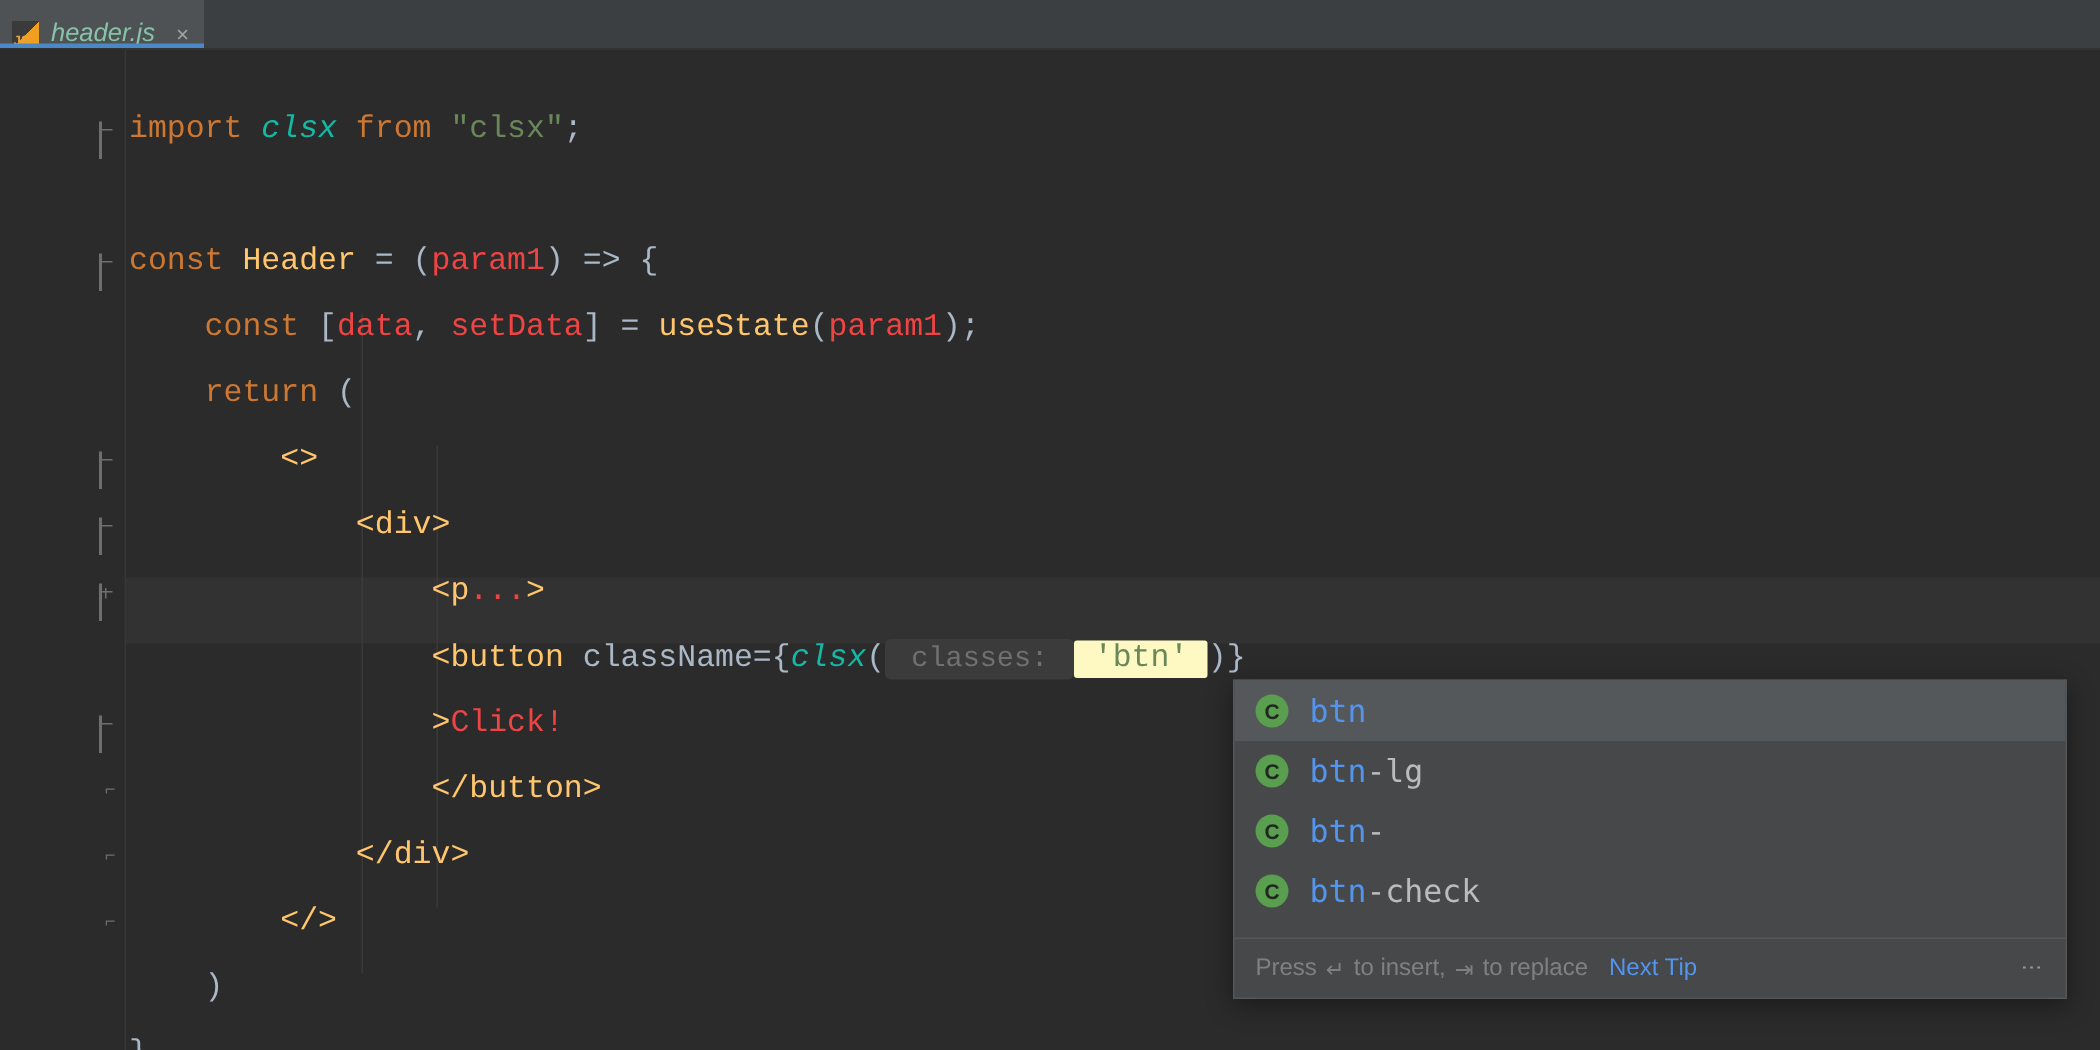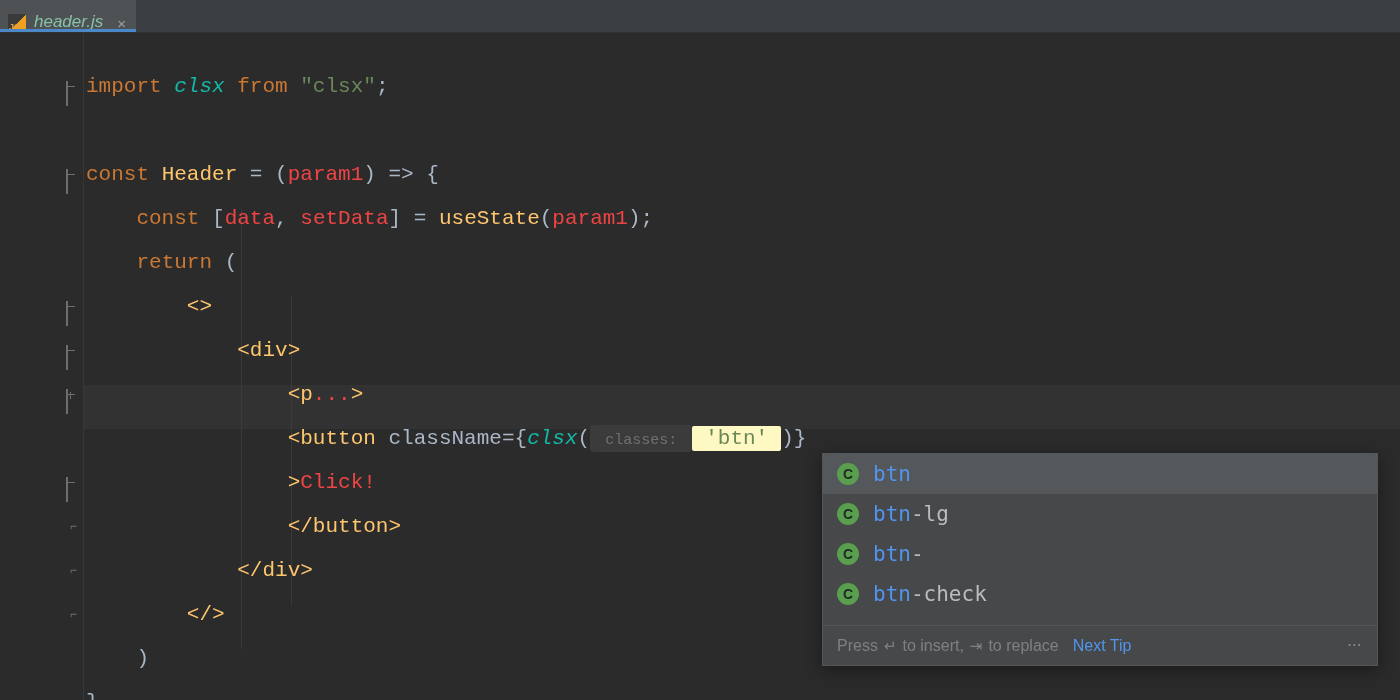--- a/index.html
+++ b/index.html
@@ -159,21 +159,21 @@
 
 .kw { color: #cc7832; }
 .ident { color: #ffc66d; }
 .str { color: #6a8759; }
 .punc { color: #a9b7c6; }
 .text { color: #ef4444; }
 .func { color: #ffc66d; }
 .prop { color: #14b8a6; font-style: italic; }
 .tag { color: #ffc66d; }
 .attr { color: #a9b7c6; }
-.hint-label { color: #707070; font-style: normal; font-size: 15px; }
+.hint-label { color: #707070; font-style: normal; font-size: 19px; }
 .hint-box { background: #3b3b3b; border-radius: 4px; padding: 2px 6px; }
 .hl-str { background: #fef9c3; color: #6a8759; padding: 1px 13px; border-radius: 2px;}
 
 .guide {
   position: absolute;
   width: 1px;
   background: #3a3a3a;
   top: 0;
   bottom: 0;
 }

